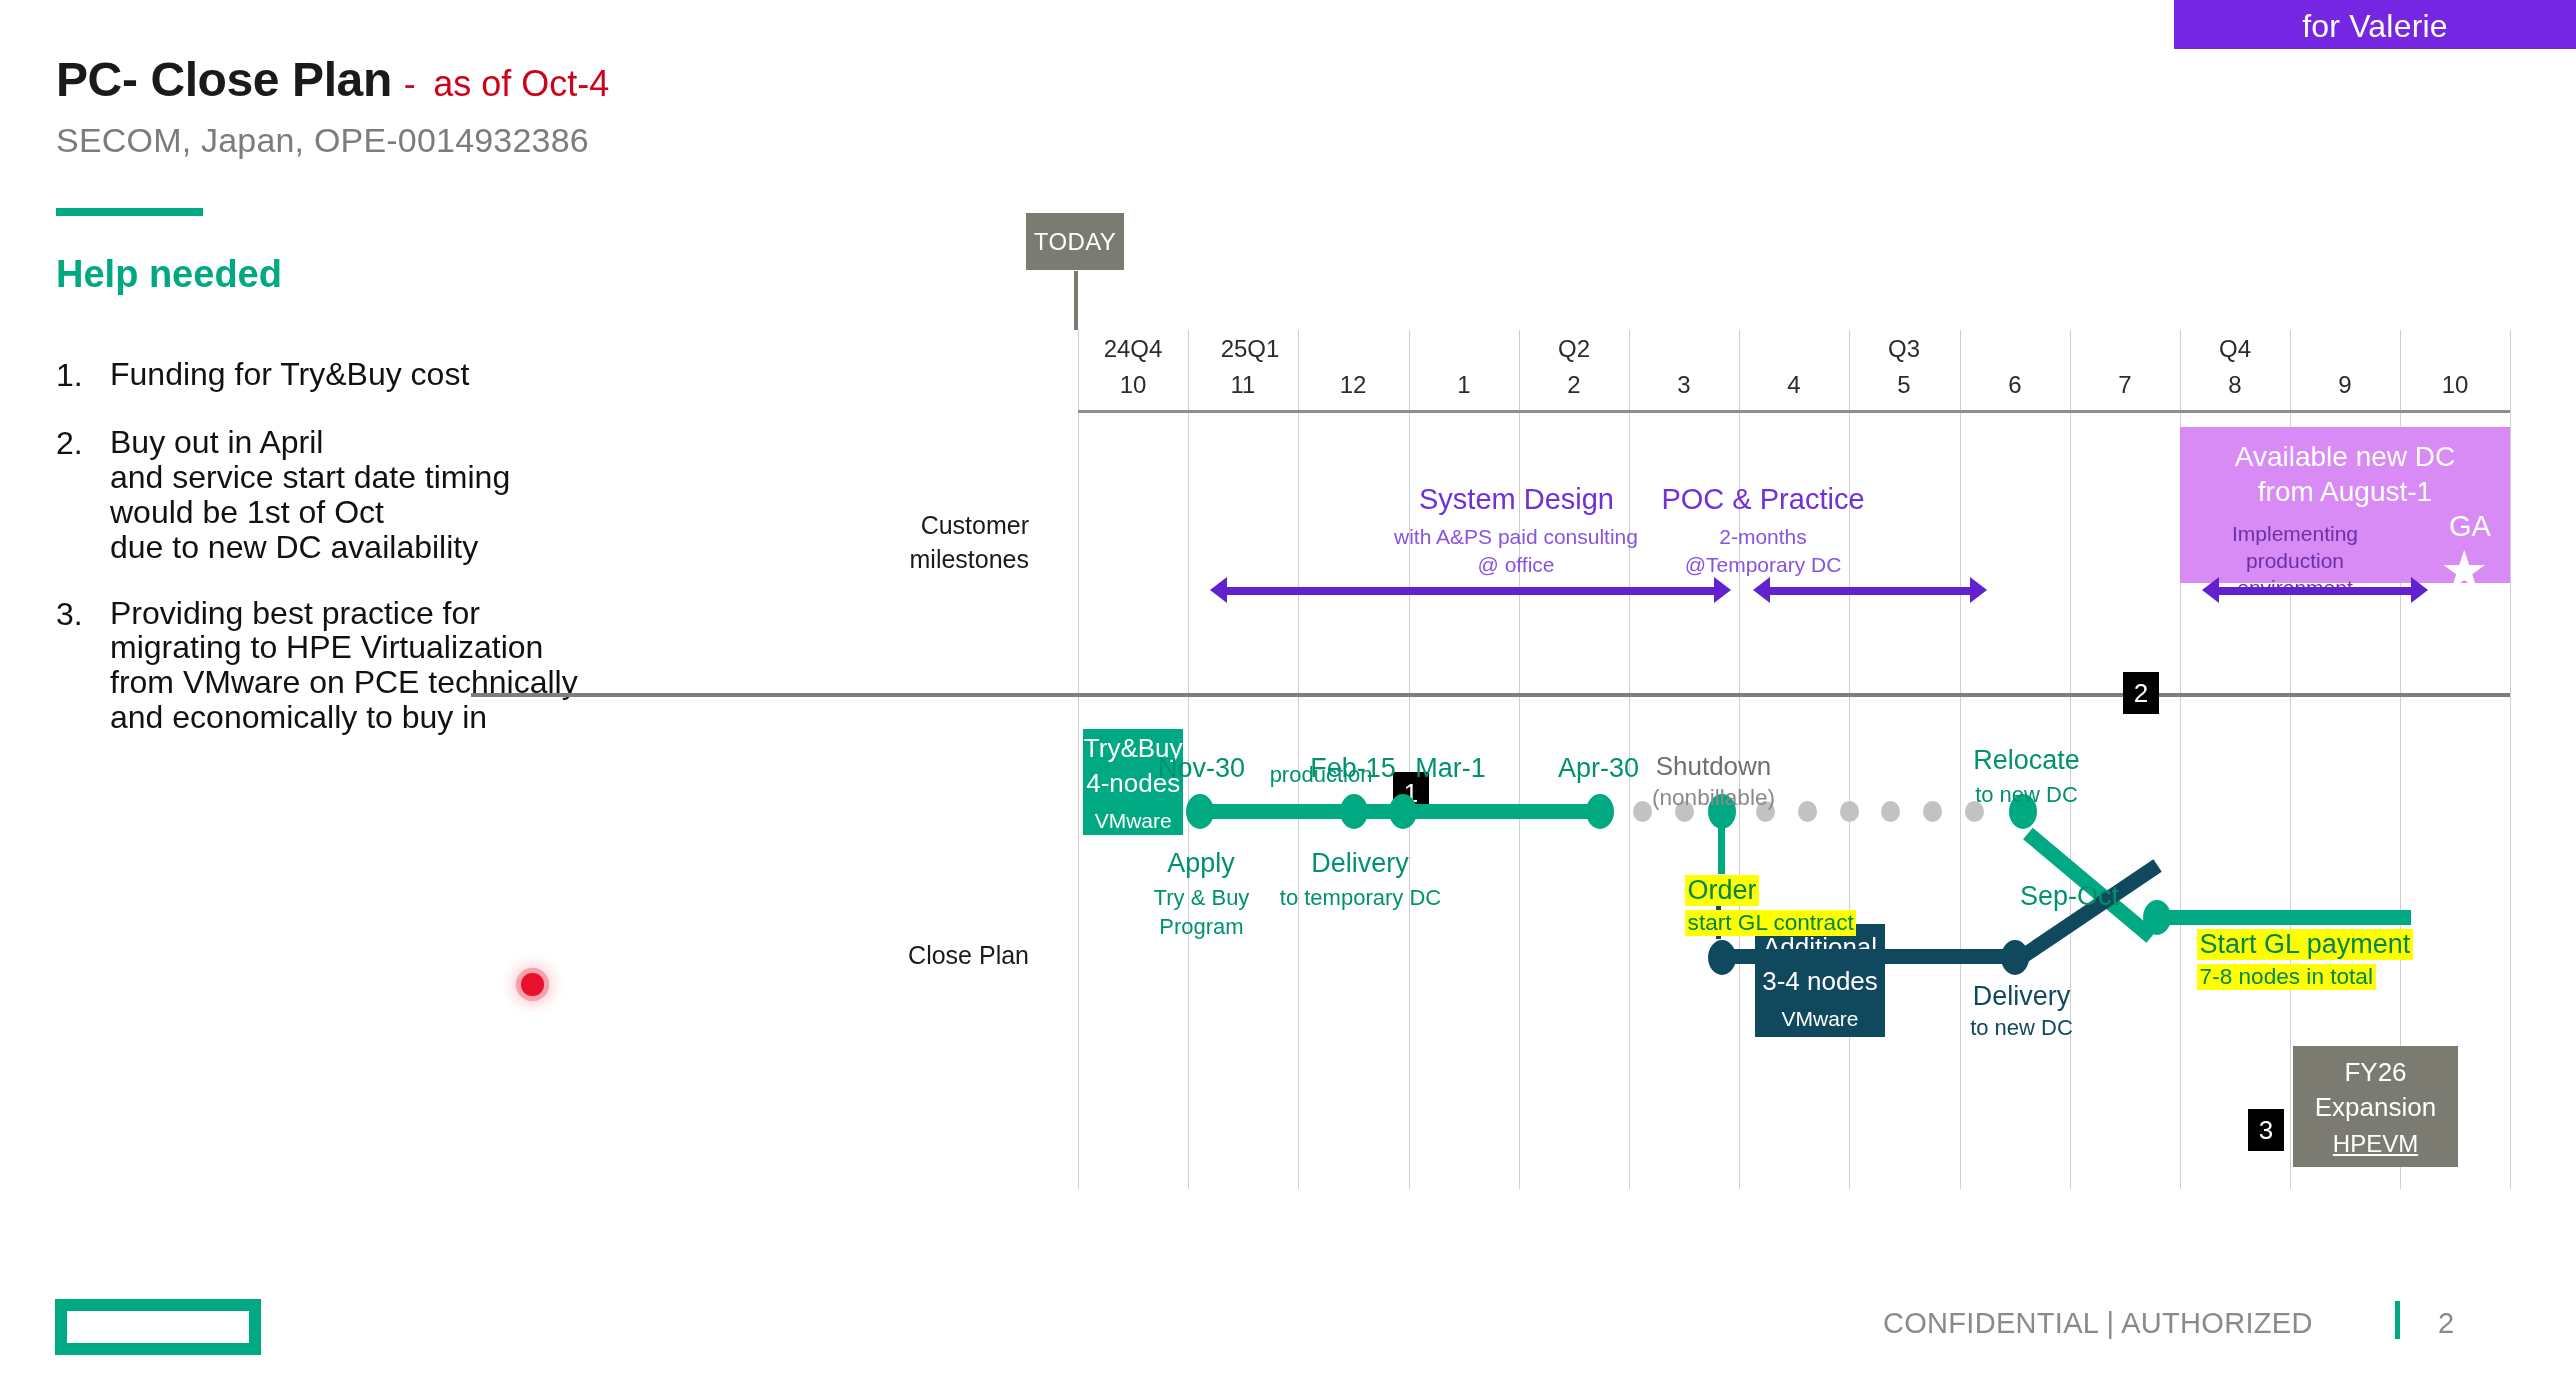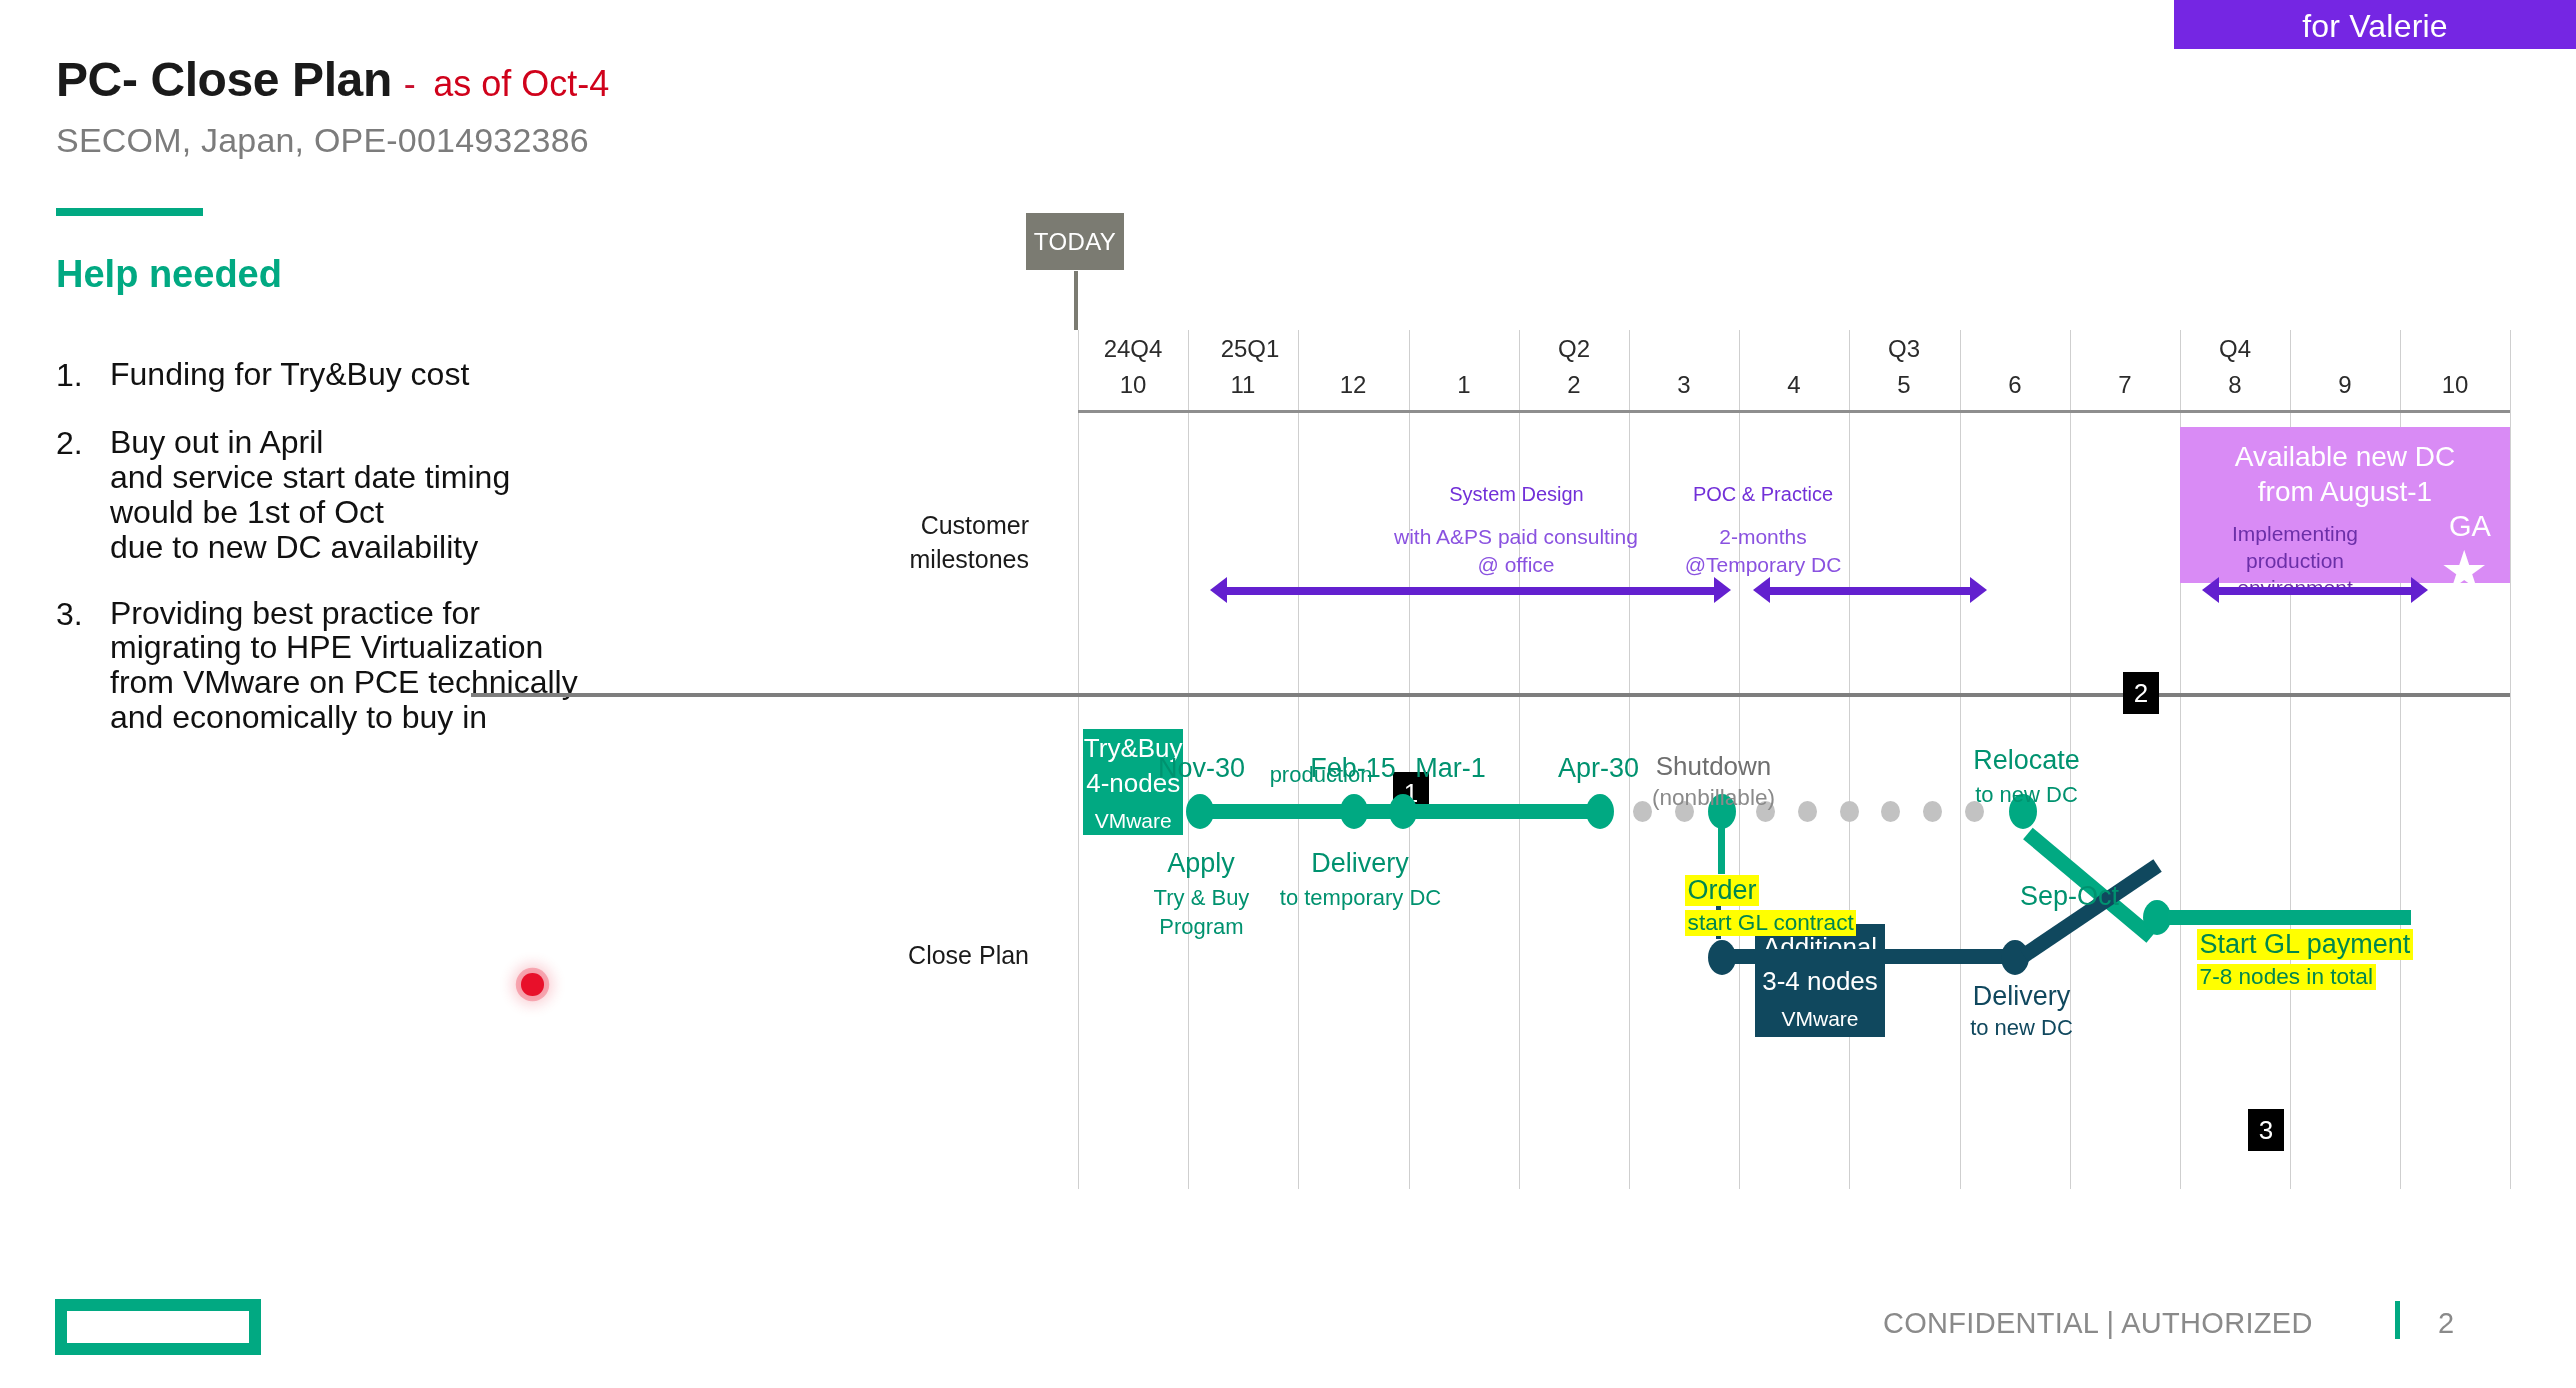--- a/index.html
+++ b/index.html
@@ -74,21 +74,21 @@
     font-size: 24px; letter-spacing: 0.4px;
   }
   .today-stem { position: absolute; left: 1074px; top: 271px; width: 3.5px; height: 59px; background: #7b7b72; }
 
   
   .row-label {
     position: absolute; text-align: right; font-size: 25px; color: #1a1a1a; line-height: 1.35;
   }
 
   
-  .cm-title { position: absolute; font-size: 20px; color: #7230d8; text-align: center; }
+  .cm-title { position: absolute; font-size: 29px; color: #7230d8; text-align: center; }
   .cm-sub { position: absolute; font-size: 21px; color: #8a52e0; text-align: center; line-height: 1.35; }
 
   .arrow-purple { position: absolute; height: 0; }
   .arrow-purple .shaft { position: absolute; top: 7px; height: 7.8px; background: #6320cf; left: 14px; right: 14px; }
   .arrow-purple .head-l, .arrow-purple .head-r {
     position: absolute; top: -2.6px; width: 0; height: 0;
     border-top: 13px solid transparent; border-bottom: 13px solid transparent;
   }
   .arrow-purple .head-l { left: 0; border-right: 17.4px solid #6320cf; }
   .arrow-purple .head-r { right: 0; border-left: 17.4px solid #6320cf; }
@@ -312,20 +312,25 @@
       <div class="l1">4-nodes</div>
       <div class="l3">VMware</div>
     </div>
 
     <div class="box-navy" style="left:677px; top:594px; width:130px; height:113px;">
       <div class="l1">Additional</div>
       <div class="l1">3-4 nodes</div>
       <div class="l3">VMware</div>
     </div>
 
+    <div class="box-gray" style="left:1215px; top:716px; width:165px; height:121px;">
+      <div class="l1">FY26</div>
+      <div class="l1">Expansion</div>
+      <div class="l3">HPEVM</div>
+    </div>
 
     <div class="chip-black" style="left:1170px; top:779px;">3</div>
     <div class="chip-black" style="left:315px; top:442px;">1</div>
 
     <div class="seg-green" style="left:128px; top:474px; width:139px;"></div>
     <div class="seg-green" style="left:288px; top:474px; width:26px;"></div>
     <div class="seg-green" style="left:334px; top:474px; width:178px;"></div>
 
     <div class="node-green" style="left:108px; top:464px;"></div>
     <div class="node-green" style="left:262px; top:464px;"></div>

